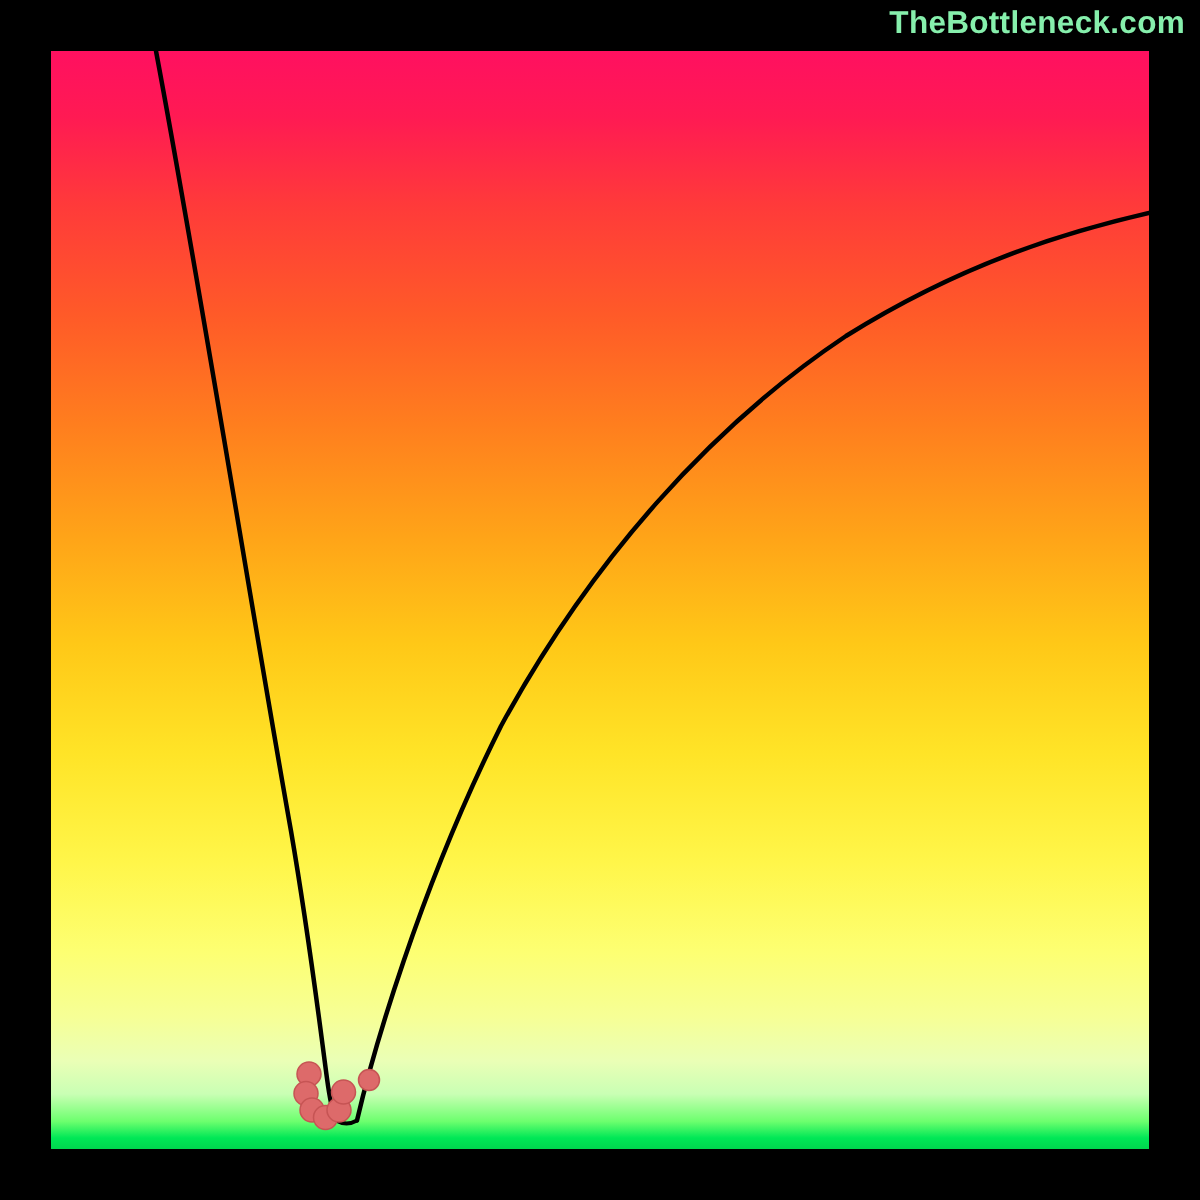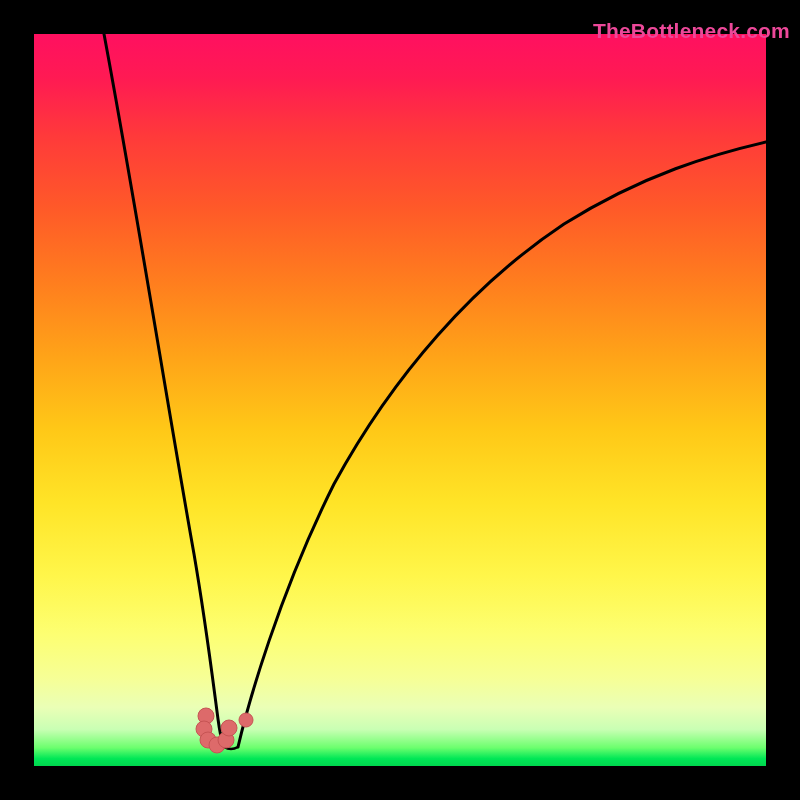--- a/index.html
+++ b/index.html
@@ -46,26 +46,25 @@
       #c9ffb4 95%,
       #6cff6e 97.5%,
       #00e756 99%,
       #00d64e 100%
     );
   }
   .watermark {
     position: absolute;
     top: 4px;
     right: 10px;
-    color: #ec4899;
+    color: #86efac;
     font-size: 21px;
     font-weight: 600;
     letter-spacing: .2px;
     user-select: none;
-    margin-top: 15px;
   }
   svg.curves {
     position: absolute;
     inset: 0;
   }
 </style>
 </head>
 <body>
 
 <div class="frame">

